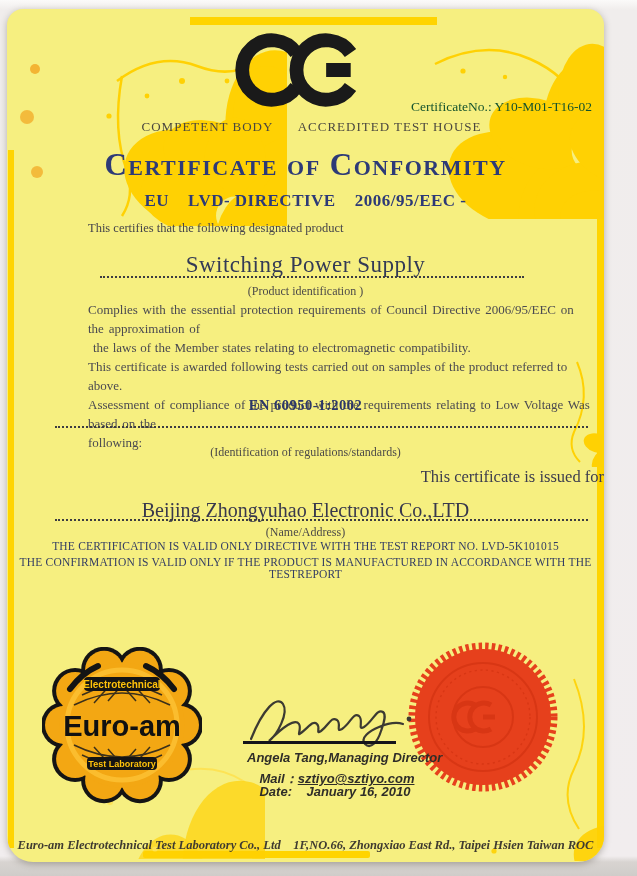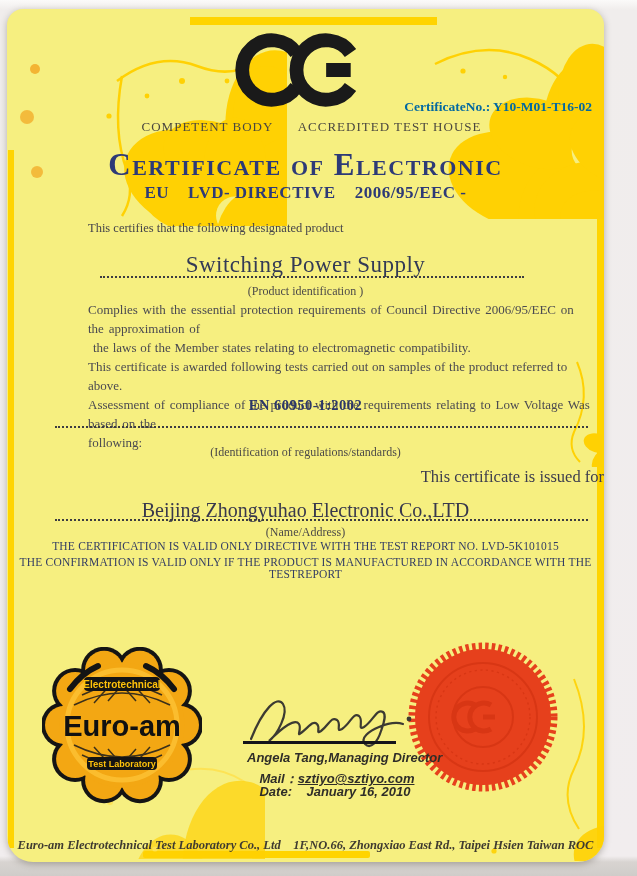--- a/index.html
+++ b/index.html
@@ -15,21 +15,21 @@
     box-shadow:0 2px 7px rgba(60,55,40,.35);
     overflow:hidden;
   }
   .goldbar{position:absolute;background:#ffd400;}
   .abs{position:absolute;}
   .ctr{left:0;right:0;text-align:center;}
   .navy{color:#2d3a77;}
   .dots{height:0;border-bottom:2.5px dotted #3c3c42;}
   #title{font-size:31px;font-variant:small-caps;font-weight:600;letter-spacing:1.5px;}
   #directive{font-size:17px;font-weight:600;letter-spacing:.5px;white-space:pre;}
-  #cert-no{font-size:13.5px;font-weight:bold;color:#0369a1;}
+  #cert-no{font-size:13.5px;font-weight:normal;color:#14532d;}
   #competent{font-size:13px;color:#4a473f;letter-spacing:1px;white-space:pre;}
   #certifies{font-size:12.5px;color:#45444a;}
   #product{font-size:23px;color:#333a55;letter-spacing:.5px;}
   .small-label{font-size:12px;color:#4c4a48;}
   .para-line{position:relative;font-size:13px;color:#4b4a50;line-height:19px;word-spacing:1.5px;}
   #standard{font-size:14.5px;font-weight:bold;color:#2c3768;letter-spacing:.5px;}
   #issued{font-size:16.5px;color:#3c3c4e;}
   #company{font-size:20px;color:#38384c;text-align:center;}
   .valid-line{font-size:11.5px;color:#333d63;letter-spacing:.2px;}
   .sig-text{font-family:"Liberation Sans",sans-serif;font-style:italic;font-weight:bold;color:#2f2d28;font-size:13px;white-space:pre;}
@@ -135,22 +135,22 @@
     <g fill="none" stroke="#1a1a1a" stroke-width="13.5">
       <path d="M59.8 23.4 A29 29 0 1 0 59.8 56.6"></path>
       <path d="M112.8 23.4 A29 29 0 1 0 112.8 56.6"></path>
       <path d="M89 40 H 113"></path>
     </g>
   </svg>
 
   <div class="abs" id="cert-no" style="right:12px;top:90px;">CertificateNo.: Y10-M01-T16-02</div>
   <div class="abs ctr" id="competent" style="top:110px;padding-left:12px;">COMPETENT BODY      ACCREDITED TEST HOUSE</div>
 
-  <div class="abs ctr navy" id="title" style="top:138px;">Certificate of Electronic</div>
-  <div class="abs ctr navy" id="directive" style="top:174px;">EU    LVD- DIRECTIVE    2006/95/EEC -</div>
+  <div class="abs ctr navy" id="title" style="top:138px;">Certificate of Conformity</div>
+  <div class="abs ctr navy" id="directive" style="top:182px;">EU    LVD- DIRECTIVE    2006/95/EEC -</div>
   <div class="abs" id="certifies" style="left:81px;top:212px;">This certifies that the following designated product</div>
 
   <div class="abs ctr" id="product" style="top:243px;">Switching Power Supply</div>
   <div class="abs dots" style="left:93px;top:267px;width:424px;"></div>
   <div class="abs ctr small-label" style="top:275px;">(Product identification )</div>
 
   <div class="abs" style="left:81px;top:291px;width:506px;">
     <div class="para-line">Complies with the essential protection requirements of Council Directive 2006/95/EEC on the approximation of</div>
     <div class="para-line" style="padding-left:5px;word-spacing:.5px;">the laws of the Member states relating to electromagnetic compatibility.</div>
     <div class="para-line" style="word-spacing:.5px;">This certificate is awarded following tests carried out on samples of the product referred to above.</div>

